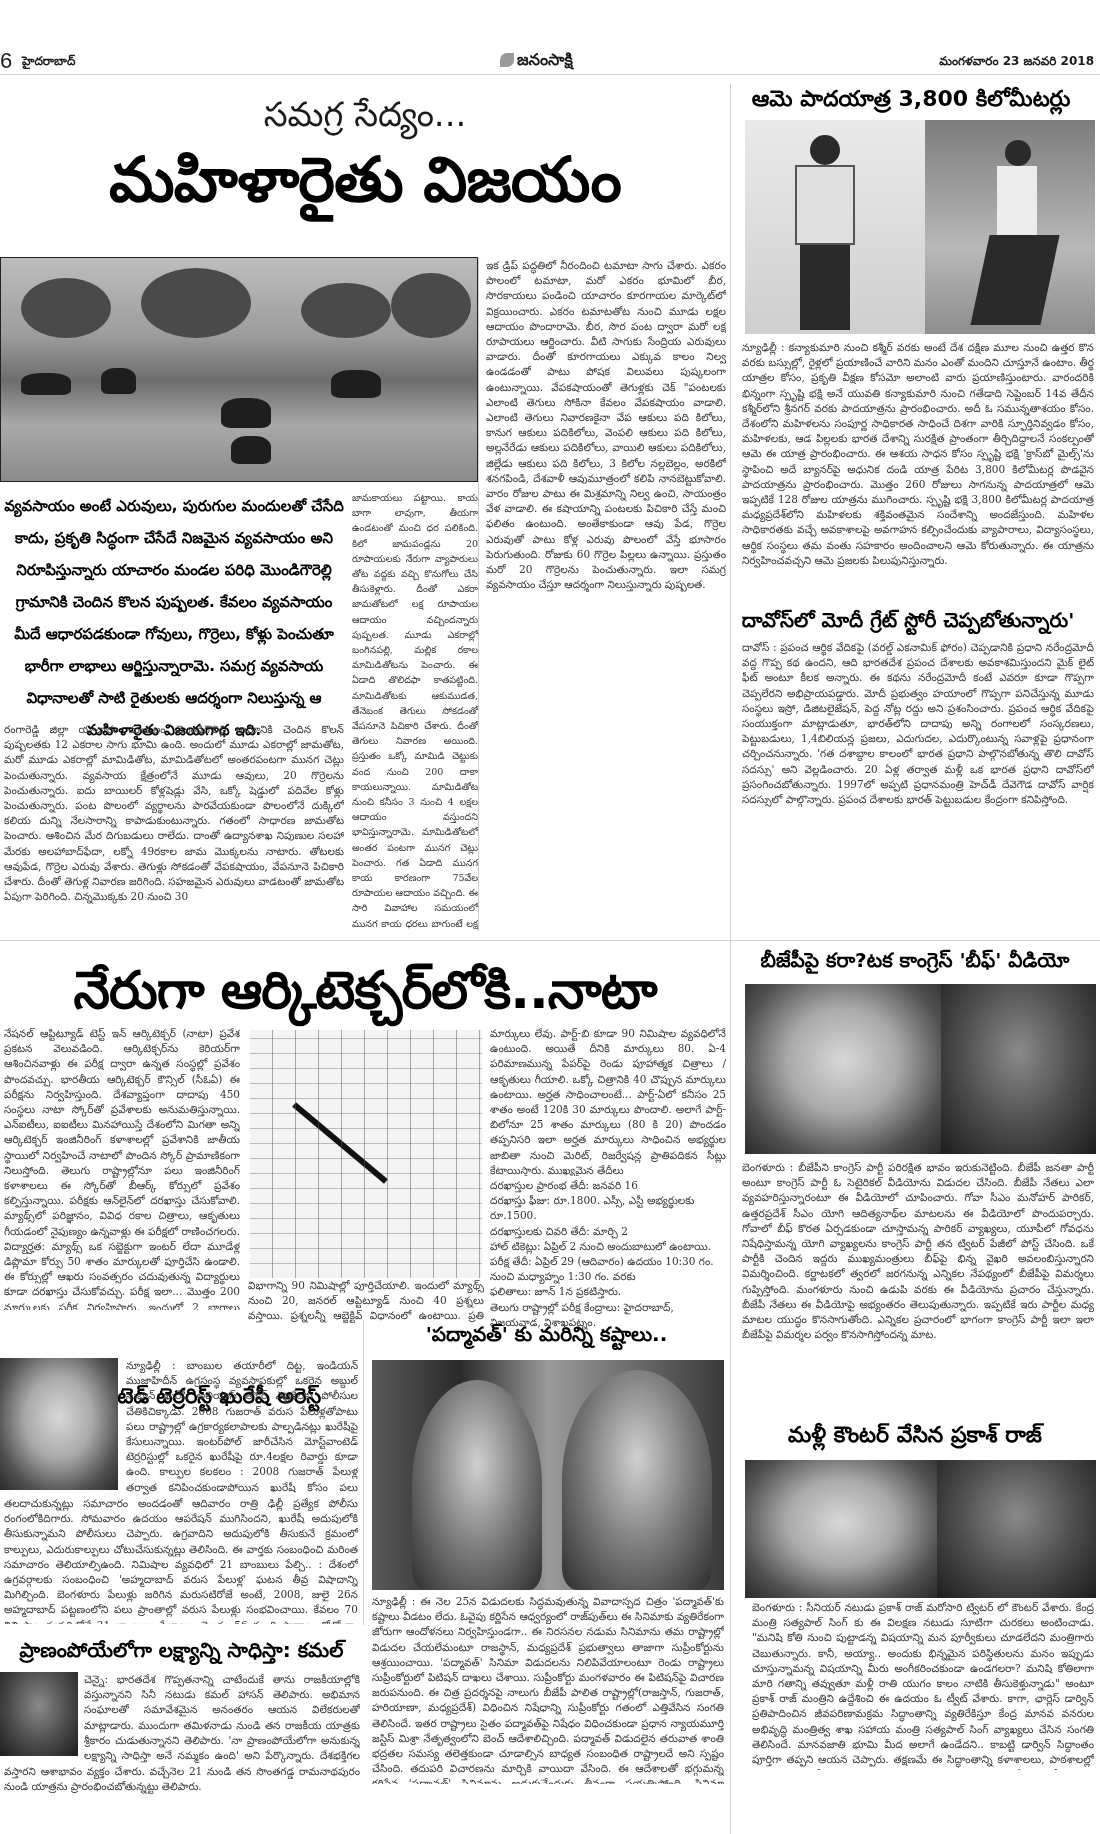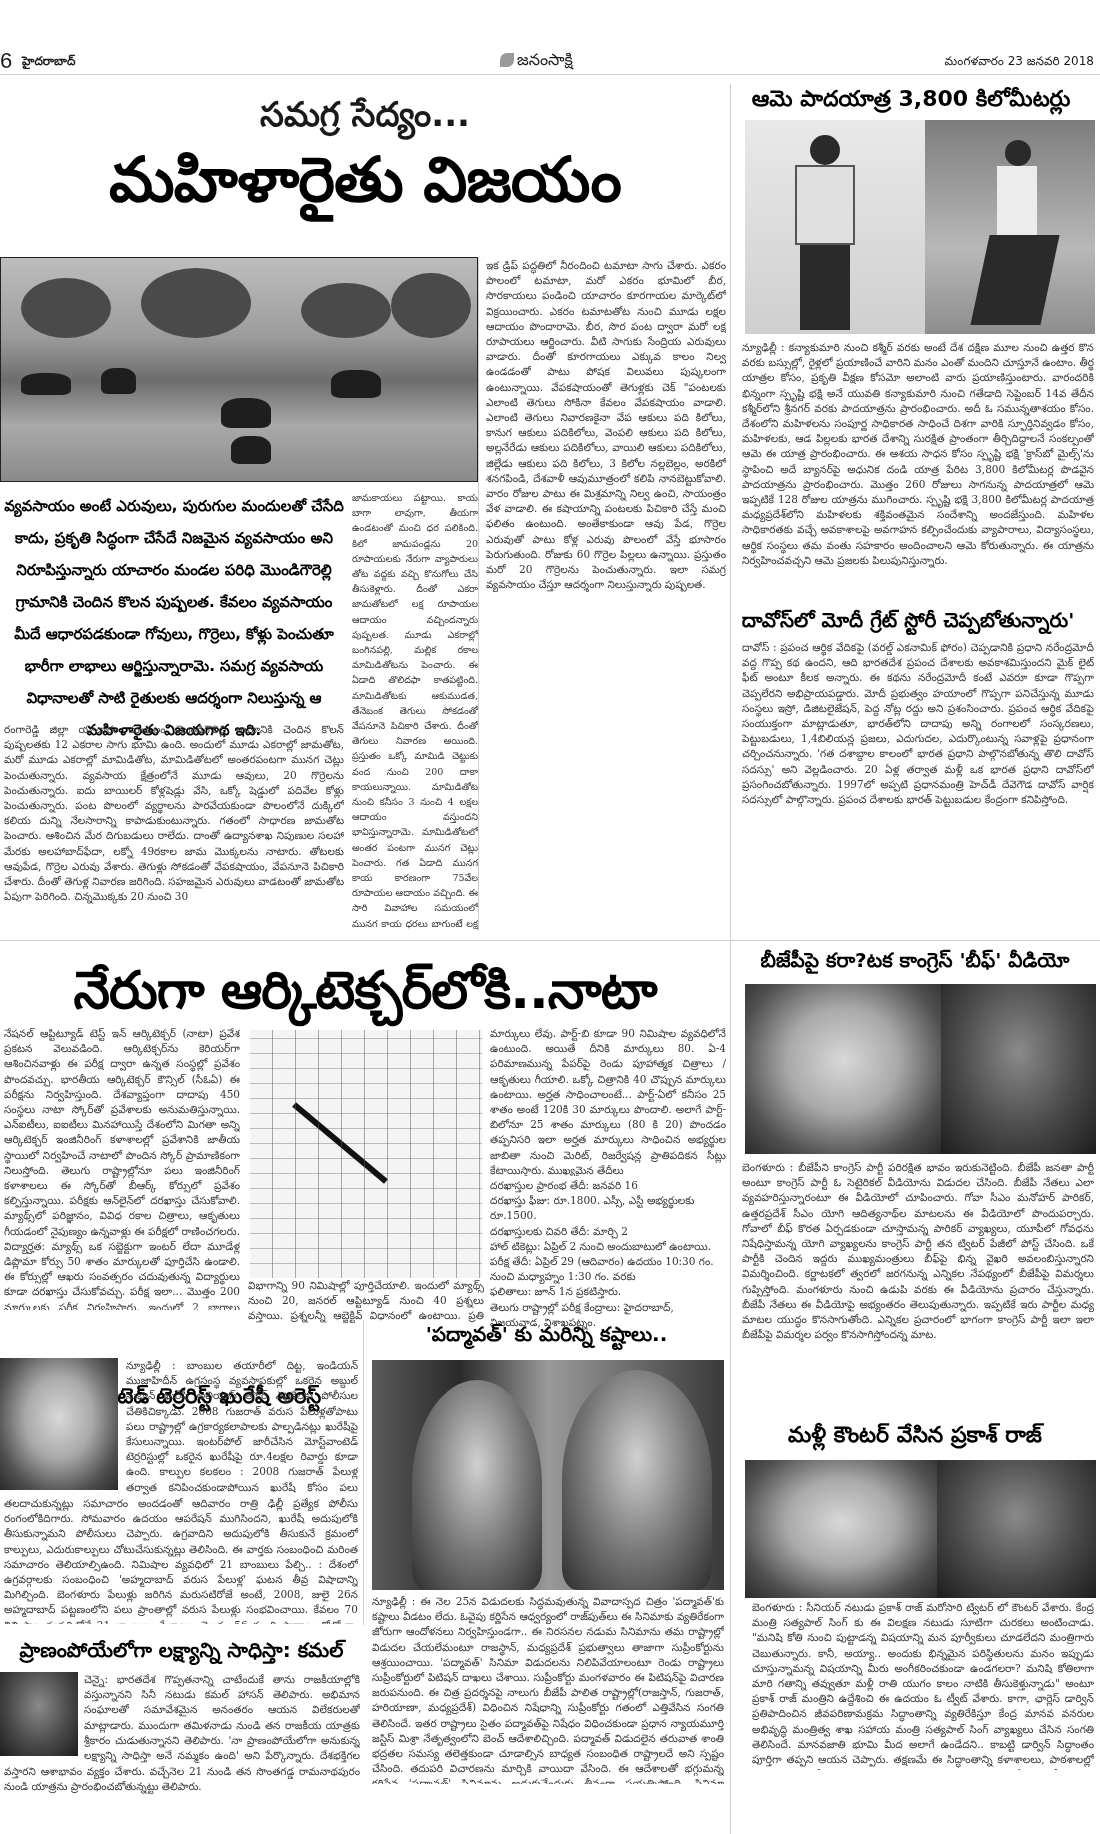--- a/index.html
+++ b/index.html
@@ -2,29 +2,29 @@
 <html><head>
 <meta charset="utf-8">
 <style>
   * { box-sizing: border-box; margin: 0; padding: 0; }
   html, body { width: 1100px; height: 1834px; background: #ffffff; overflow: hidden; }
   body { font-family: "DejaVu Serif", serif; color: #1a1a1a; position: relative; }
 
   .masthead { position: absolute; left: 0; top: 44px; width: 1100px; height: 30px; }
   .page-num { position: absolute; left: 0; top: 4px; font-family: "Liberation Sans", sans-serif; font-size: 22px; }
   .city { position: absolute; left: 22px; top: 10px; font-family: "DejaVu Sans", sans-serif; font-size: 12px; font-weight: bold; }
-  .logo { position: absolute; left: 500px; top: 6px; font-family: "DejaVu Sans", sans-serif; font-size: 16px; font-weight: normal; }
+  .logo { position: absolute; left: 500px; top: 6px; font-family: "DejaVu Sans", sans-serif; font-size: 16px; font-weight: bold; }
   .logo .leaf { display: inline-block; width: 14px; height: 14px; background: #9a9a9a; border-radius: 50% 0 50% 0; margin-right: 3px; vertical-align: -2px; }
-  .date { position: absolute; right: 6px; top: 10px; font-family: "DejaVu Sans", sans-serif; font-size: 12px; font-weight: normal; }
+  .date { position: absolute; right: 6px; top: 10px; font-family: "DejaVu Sans", sans-serif; font-size: 12px; font-weight: bold; }
   .rule-top { position: absolute; left: 0; top: 74px; width: 1100px; height: 1px; background: #cfcfcf; }
 
   .vrule { position: absolute; width: 1px; background: #cfcfcf; }
   .hrule { position: absolute; height: 1px; background: #cfcfcf; }
 
-  .kicker { position: absolute; text-align: center; font-family: "DejaVu Sans", sans-serif; font-weight: bold; }
+  .kicker { position: absolute; text-align: center; font-family: "DejaVu Sans", sans-serif; font-weight: normal; }
   .headline { position: absolute; text-align: center; font-family: "DejaVu Sans", sans-serif; font-weight: 900; letter-spacing: -1px; color: #000; white-space: nowrap; }
   .subhead { position: absolute; text-align: center; font-family: "DejaVu Sans", sans-serif; font-weight: bold; color: #000; white-space: nowrap; }
 
   .body { position: absolute; font-size: 10.5px; line-height: 15.2px; text-align: justify; color: #333; overflow: hidden; }
   .lede { position: absolute; font-family: "DejaVu Sans", sans-serif; font-size: 15px; line-height: 32px; text-align: center; color: #000000; font-weight: bold; overflow: hidden; }
 
   .photo { position: absolute; overflow: hidden; }
   .ph-farm { background: linear-gradient(180deg,#bdbdbd 0%,#9c9c9c 35%,#6d6d6d 55%,#a9a9a9 75%,#8a8a8a 100%); border: 1px solid #222; }
   .ph-farm .tree { position: absolute; border-radius: 50%; background: #4a4a4a; }
   .ph-farm .goat { position: absolute; background: #1e1e1e; border-radius: 40% 40% 20% 20%; }

